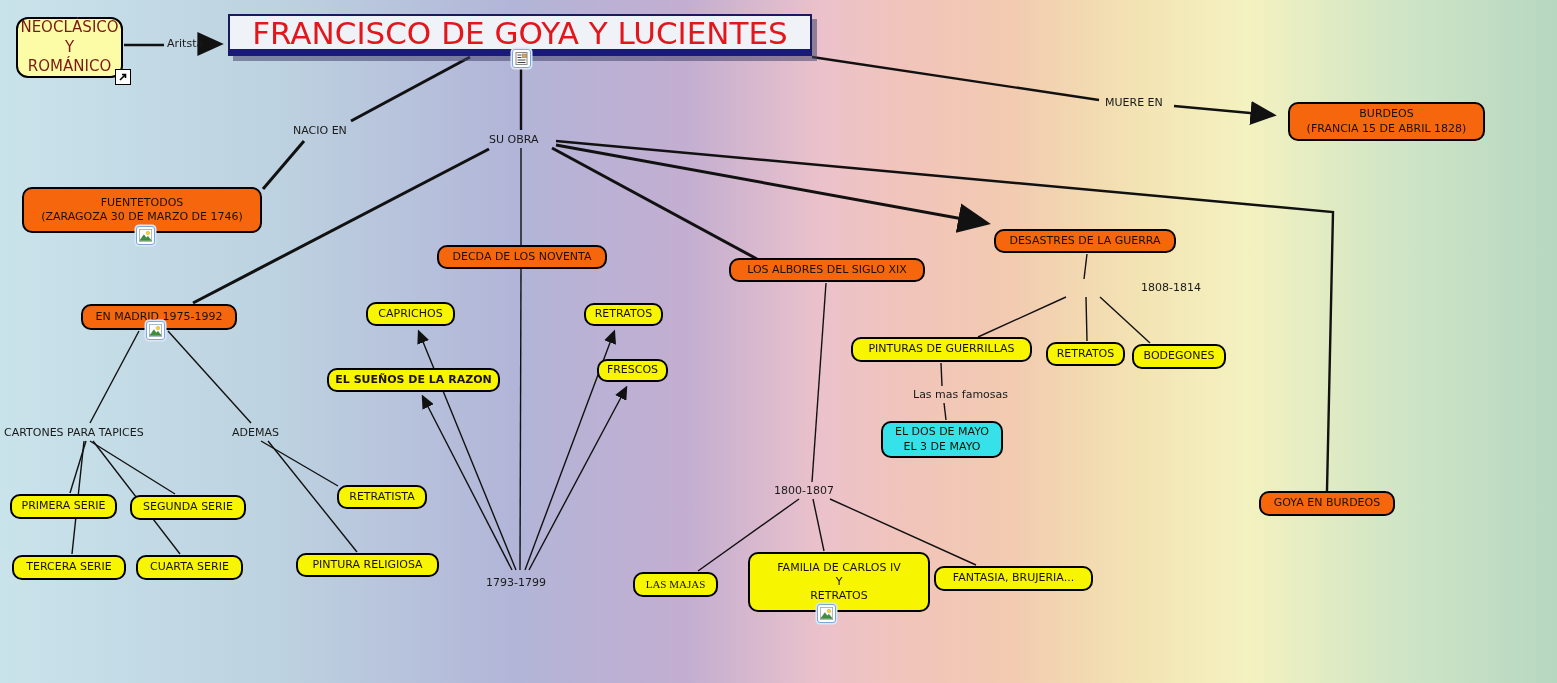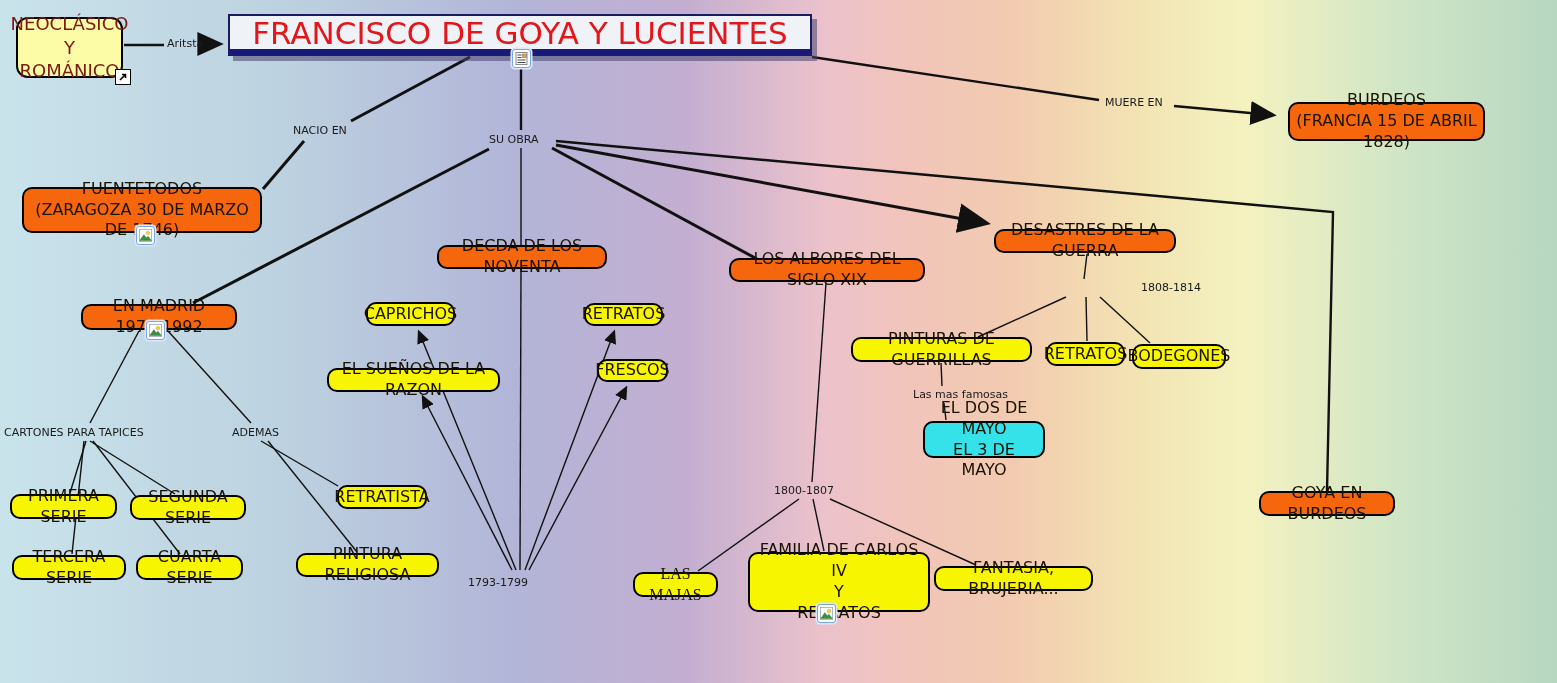--- a/index.html
+++ b/index.html
@@ -18,29 +18,29 @@
   .thick{stroke-width:3px;}
   .med{stroke-width:2.4px;}
   .thin{stroke-width:1.4px;}
   .node{
     position:absolute;
     box-sizing:border-box;
     border:2px solid #000;
     border-radius:10px;
     display:flex;align-items:center;justify-content:center;
     text-align:center;
-    font-size:16px;line-height:1.3;
+    font-size:11px;line-height:1.3;
     color:#1a1200;
     white-space:pre-line;
     padding:2px 6px;
   }
   .orange{background:#f5660d;}
   .yellow{background:#f8f500;}
   .cyan{background:#36e2e9;}
-  .note{background:#fcfca6;color:#7b1a14;font-size:18px;}
+  .note{background:#fcfca6;color:#7b1a14;font-size:15px;}
   .title-node{
     position:absolute;
     box-sizing:border-box;
     background:#eff3f8;
     border:2px solid #1a1a60;
     border-bottom:7px solid #191978;
     box-shadow:5px 5px 0 rgba(70,70,110,.55);
     color:#e3171b;
     font-size:31px;
     display:flex;align-items:center;justify-content:center;
@@ -141,31 +141,31 @@
   <div class="node orange" style="left:729px;top:258px;width:196px;height:24px;">LOS ALBORES DEL SIGLO XIX</div>
 
   <div class="node orange" style="left:994px;top:229px;width:182px;height:24px;">DESASTRES DE LA GUERRA</div>
 
   <div class="node orange" style="left:81px;top:304px;width:156px;height:26px;">EN MADRID 1975-1992</div>
 
   <div class="node yellow" style="left:366px;top:302px;width:89px;height:24px;">CAPRICHOS</div>
 
   <div class="node yellow" style="left:584px;top:303px;width:79px;height:23px;">RETRATOS</div>
 
-  <div class="node yellow" style="left:327px;top:368px;width:173px;height:24px;">EL SUEÑOS DE LA RAZON</div>
+  <div class="node yellow" style="left:327px;top:368px;width:173px;height:24px;font-weight:bold;">EL SUEÑOS DE LA RAZON</div>
 
   <div class="node yellow" style="left:597px;top:359px;width:71px;height:23px;">FRESCOS</div>
 
   <div class="node yellow" style="left:851px;top:337px;width:181px;height:25px;">PINTURAS DE GUERRILLAS</div>
 
   <div class="node yellow" style="left:1046px;top:342px;width:79px;height:24px;">RETRATOS</div>
 
   <div class="node yellow" style="left:1132px;top:344px;width:94px;height:25px;">BODEGONES</div>
 
-  <div class="node cyan" style="left:881px;top:421px;width:122px;height:37px;margin-left:42px;">EL DOS DE MAYO
+  <div class="node cyan" style="left:881px;top:421px;width:122px;height:37px;">EL DOS DE MAYO
 EL 3 DE MAYO</div>
 
   <div class="node yellow" style="left:10px;top:494px;width:107px;height:25px;">PRIMERA SERIE</div>
 
   <div class="node yellow" style="left:130px;top:495px;width:116px;height:25px;">SEGUNDA SERIE</div>
 
   <div class="node yellow" style="left:12px;top:555px;width:114px;height:25px;">TERCERA SERIE</div>
 
   <div class="node yellow" style="left:136px;top:555px;width:107px;height:25px;">CUARTA SERIE</div>
 
@@ -184,21 +184,21 @@
   <div class="node orange" style="left:1259px;top:491px;width:136px;height:25px;">GOYA EN BURDEOS</div>
 
   <div class="lbl" style="left:167px;top:37px;">Aritsta</div>
   <div class="lbl" style="left:293px;top:124px;">NACIO EN</div>
   <div class="lbl" style="left:489px;top:133px;">SU OBRA</div>
   <div class="lbl" style="left:1105px;top:96px;">MUERE EN</div>
   <div class="lbl" style="left:1101px;top:281px;margin-left:40px;">1808-1814</div>
   <div class="lbl" style="left:889px;top:388px;margin-left:24px;">Las mas famosas</div>
   <div class="lbl" style="left:4px;top:426px;">CARTONES PARA TAPICES</div>
   <div class="lbl" style="left:232px;top:426px;">ADEMAS</div>
-  <div class="lbl" style="left:468px;top:576px;">1793-1799</div>
+  <div class="lbl" style="left:486px;top:576px;">1793-1799</div>
   <div class="lbl" style="left:774px;top:484px;">1800-1807</div>
 
   <div class="res-icon" style="left:512px;top:49px;">
     <svg width="13" height="13" viewBox="0 0 13 13">
       <rect x="1" y="0.5" width="11" height="12" fill="#fff" stroke="#888" stroke-width="1"></rect>
       <rect x="7.5" y="2" width="4" height="3.5" fill="#e8a23c" stroke="#777" stroke-width="0.6"></rect>
       <line x1="2.5" y1="3" x2="6.5" y2="3" stroke="#444" stroke-width="1"></line>
       <line x1="2.5" y1="5.5" x2="6.5" y2="5.5" stroke="#444" stroke-width="1"></line>
       <line x1="2.5" y1="8" x2="10.5" y2="8" stroke="#444" stroke-width="1"></line>
       <line x1="2.5" y1="10.5" x2="10.5" y2="10.5" stroke="#444" stroke-width="1"></line>

